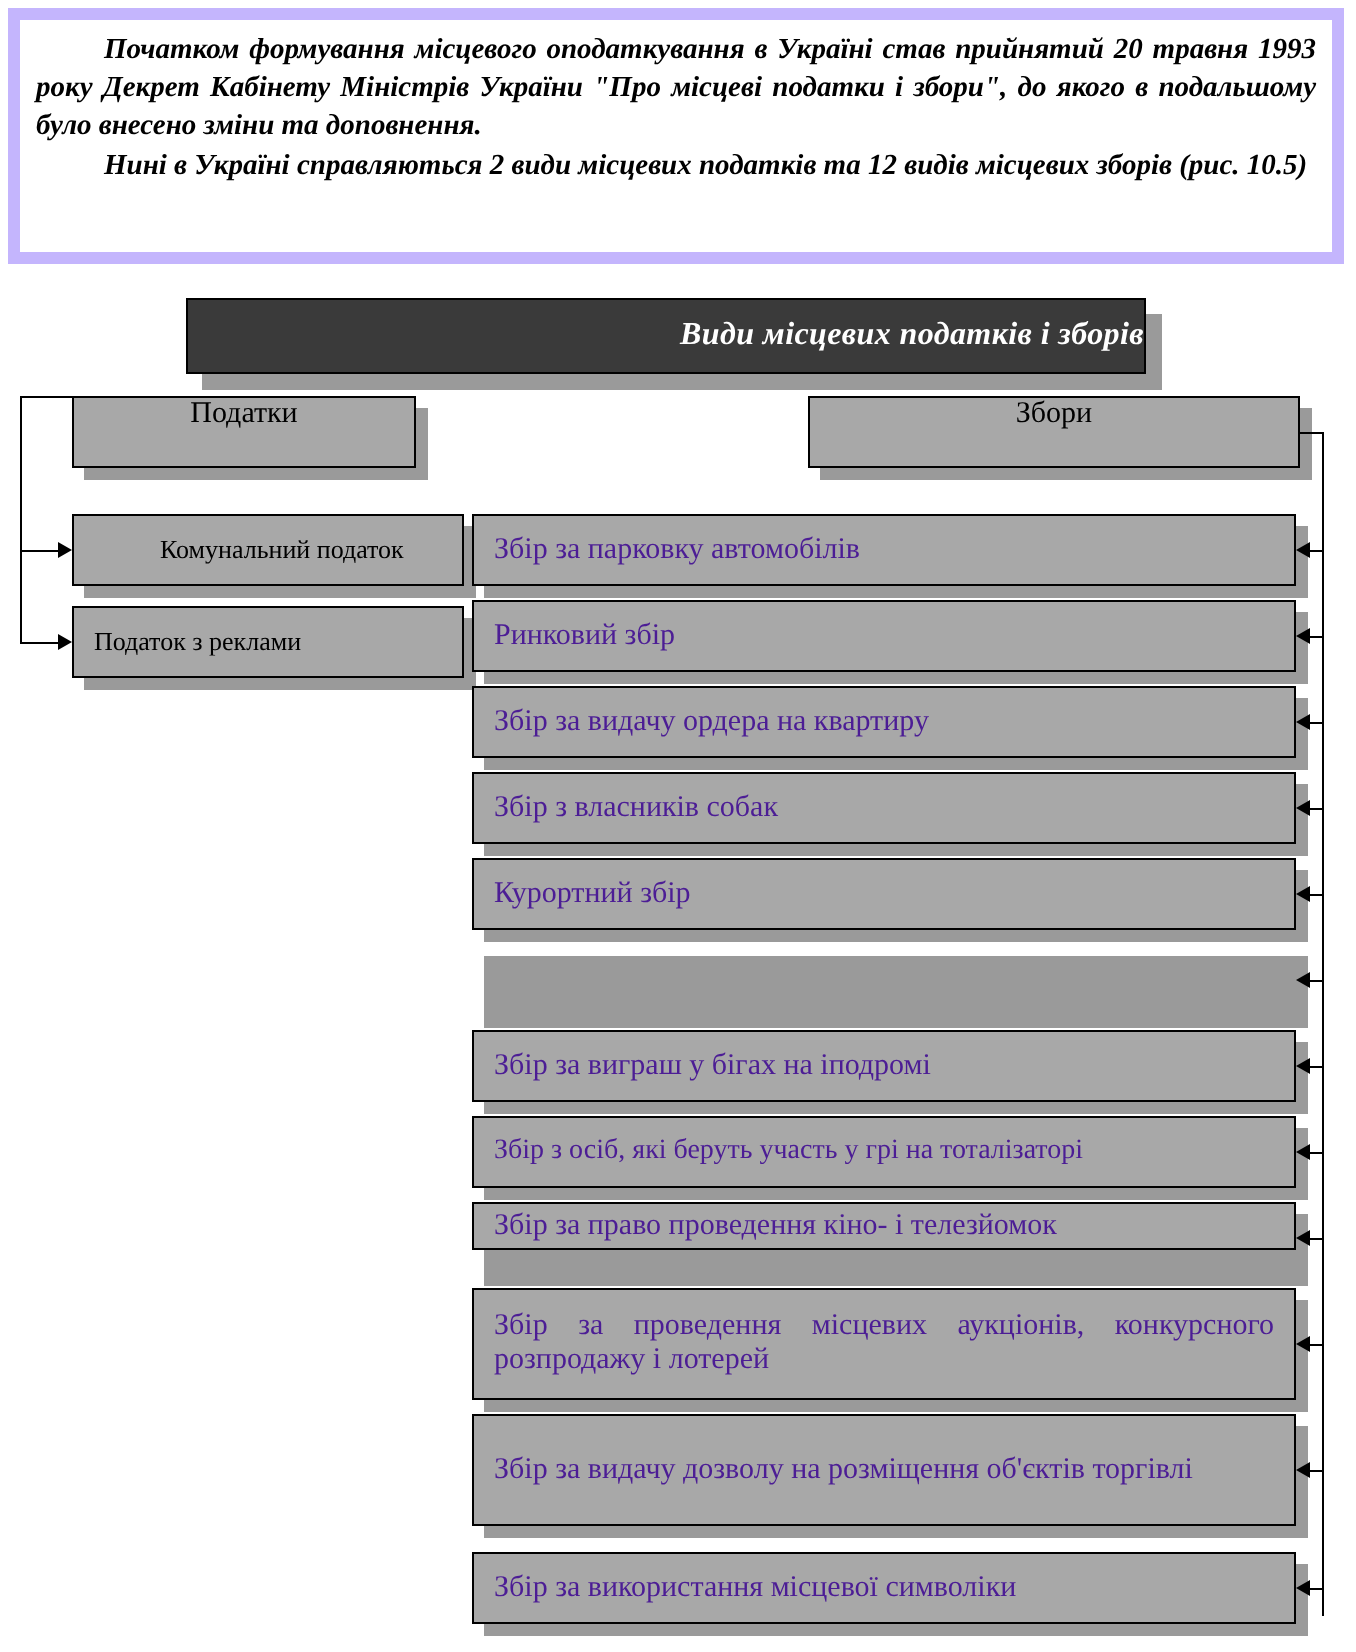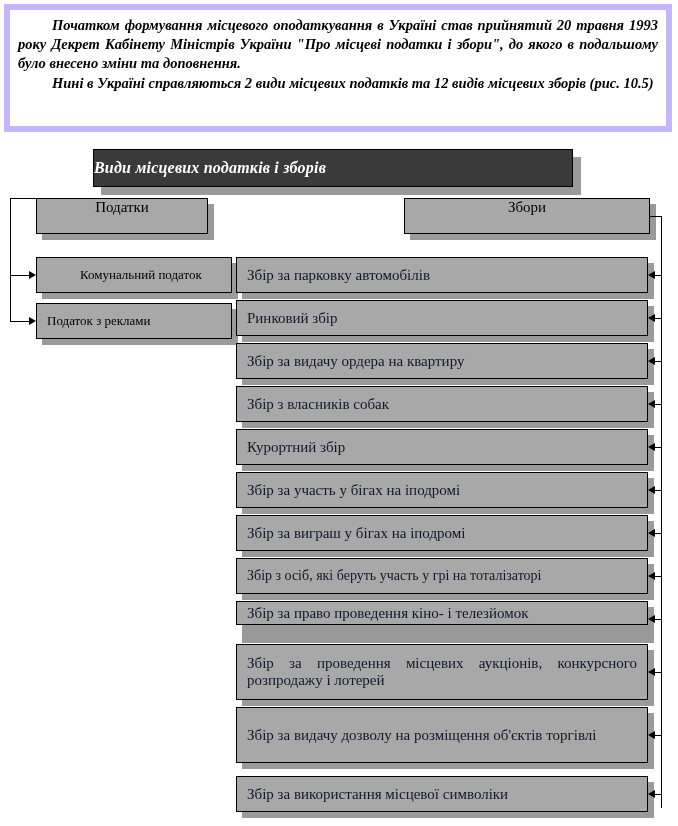--- a/index.html
+++ b/index.html
@@ -58,21 +58,21 @@
     position: absolute;
     left: 93px;
     top: 13px;
     width: 480px;
     height: 38px;
     background: #3a3a3a;
     border: 1px solid #000;
     box-sizing: border-box;
     display: flex;
     align-items: center;
-    justify-content: flex-start;
+    justify-content: flex-end;
   }
   .title-text {
     color: #ffffff;
     font-family: "Liberation Serif", serif;
     font-style: italic;
     font-weight: bold;
     font-size: 16px;
     letter-spacing: .2px;
   }
   .title-shadow {
@@ -127,21 +127,21 @@
     left: 236px;
     width: 412px;
     background: #a8a8a8;
     border: 1px solid #000;
     box-sizing: border-box;
     display: flex;
     align-items: center;
     padding: 0 10px;
     font-family: "Liberation Serif", serif;
     font-size: 15px;
-    color: #0f172a;
+    color: #4c1d95;
     text-align: justify;
   }
   .fee-item span { display: block; width: 100%; text-align: justify; }
   .fee-item.single span { text-align: left; }
   .fee-item-shadow {
     left: 242px;
     width: 412px;
   }
 
   
@@ -243,23 +243,20 @@
   <div class="arrow-left" style="left:648px; top:264px;"></div>
 
   <div class="shadow fee-item-shadow" style="top:299px; height:36px;"></div>
   <div class="fee-item single" style="top:293px; height:36px;">
     <span>Курортний збір</span>
   </div>
   <div class="line hline" style="left:650px; top:311px; width:12px;"></div>
   <div class="arrow-left" style="left:648px; top:307px;"></div>
 
   <div class="shadow fee-item-shadow" style="top:342px; height:36px;"></div>
-  <div class="fee-item single" style="top:336px; height:36px;">
-    <span>Збір за участь у бігах на іподромі</span>
-  </div>
   <div class="line hline" style="left:650px; top:354px; width:12px;"></div>
   <div class="arrow-left" style="left:648px; top:350px;"></div>
 
   <div class="shadow fee-item-shadow" style="top:385px; height:36px;"></div>
   <div class="fee-item single" style="top:379px; height:36px;">
     <span>Збір за виграш у бігах на іподромі</span>
   </div>
   <div class="line hline" style="left:650px; top:397px; width:12px;"></div>
   <div class="arrow-left" style="left:648px; top:393px;"></div>
 

